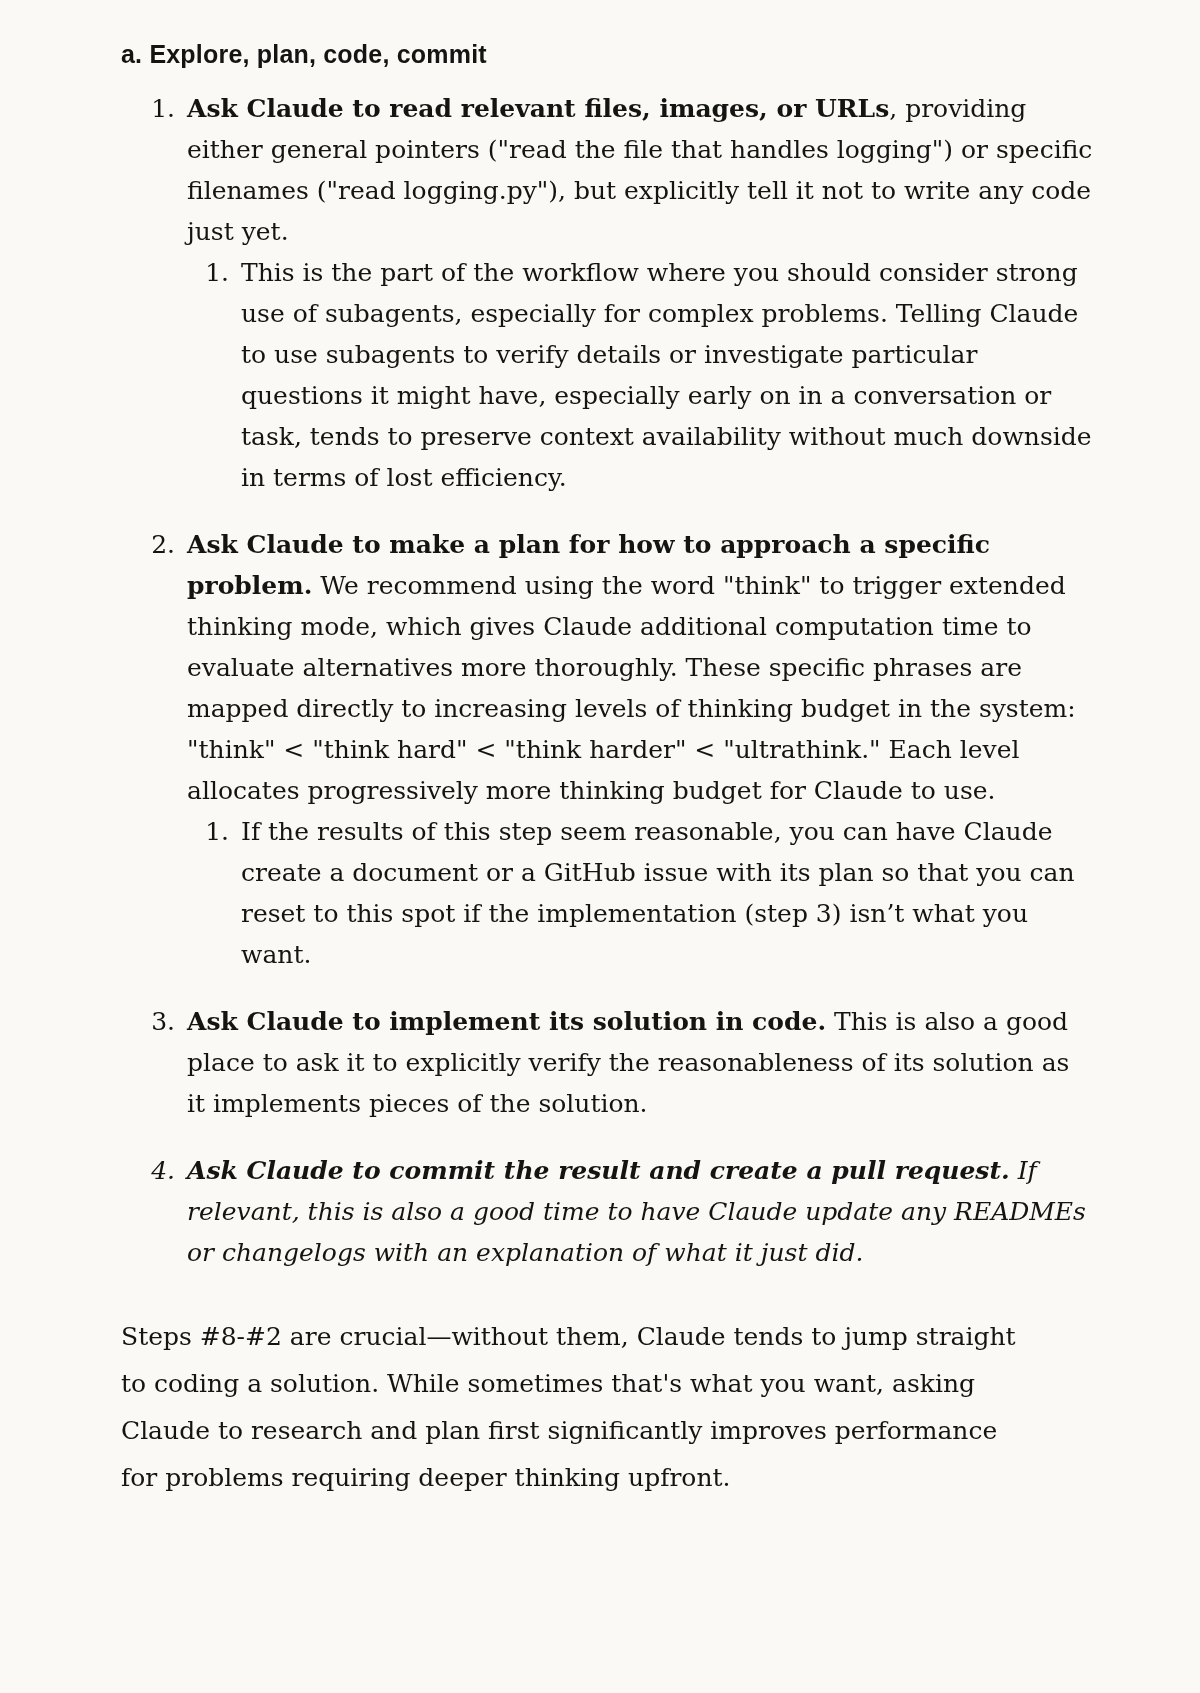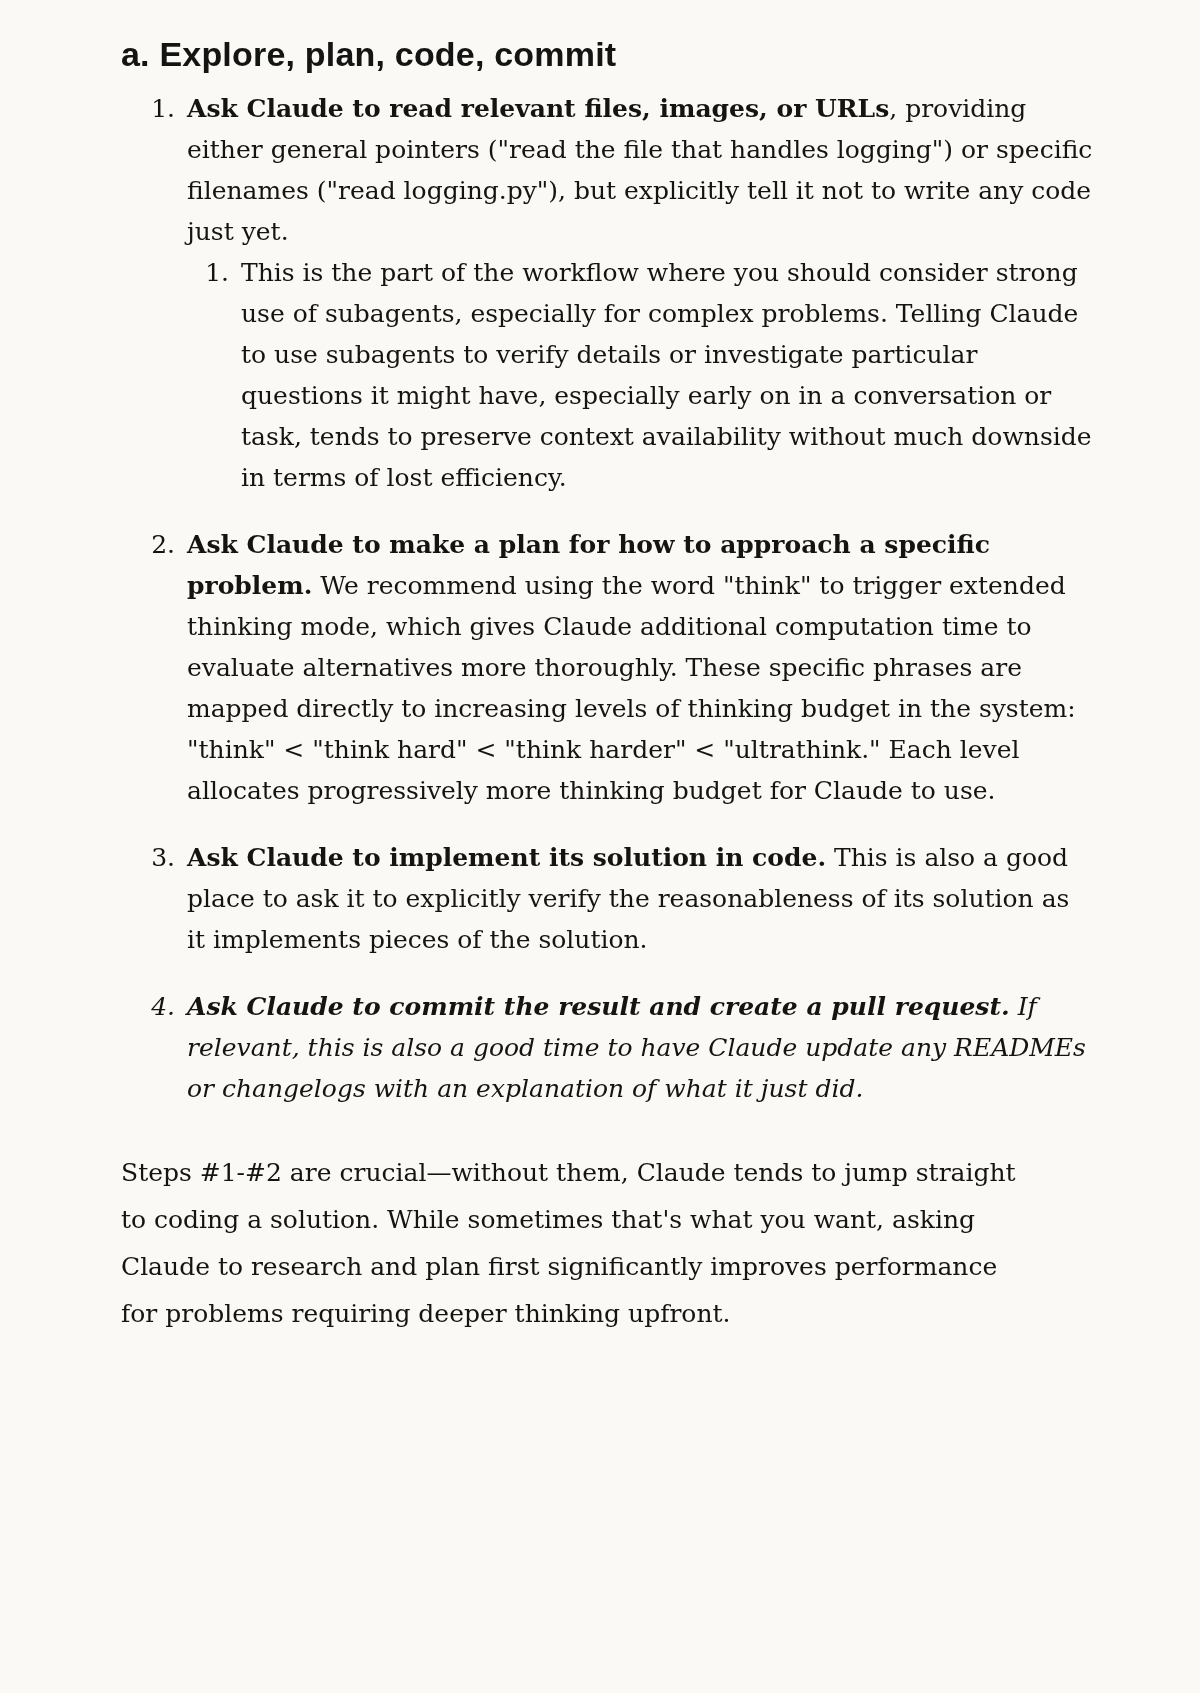--- a/index.html
+++ b/index.html
@@ -16,21 +16,21 @@
     background: #FAF9F5;
     color: #141413;
     font-family: "DejaVu Serif", "Liberation Serif", serif;
     font-size: 25px;
     line-height: 41px;
     overflow: hidden;
   }
   .heading {
     font-family: "Liberation Sans", "DejaVu Sans", sans-serif;
     font-weight: 700;
-    font-size: 34px;
+    font-size: 25px;
     line-height: 33px;
     letter-spacing: 0.2px;
     margin: 0 0 17px 0;
   }
   .intro {
     margin: 0 0 29px 0;
   }
   ol.steps {
     margin: 0;
     padding: 0 0 0 62px;
@@ -77,27 +77,32 @@
       <span class="lead">Ask Claude to read relevant files, images, or URLs</span><span class="rest">, providing either general pointers ("read the file that handles logging") or specific filenames ("read logging.py"), but explicitly tell it not to write any code just yet.</span>
       <ol class="substeps">
         <li class="substep">
           <span>This is the part of the workflow where you should consider strong use of subagents, especially for complex problems. Telling Claude to use subagents to verify details or investigate particular questions it might have, especially early on in a conversation or task, tends to preserve context availability without much downside in terms of lost efficiency.</span>
         </li>
       </ol>
     </li>
 
     <li class="step">
       <span class="lead">Ask Claude to make a plan for how to approach a specific problem.</span><span class="rest"> We recommend using the word "think" to trigger extended thinking mode, which gives Claude additional computation time to evaluate alternatives more thoroughly. These specific phrases are mapped directly to increasing levels of thinking budget in the system: "think" &lt; "think hard" &lt; "think harder" &lt; "ultrathink." Each level allocates progressively more thinking budget for Claude to use.</span>
+      <ol class="substeps">
+        <li class="substep">
+          <span>If the results of this step seem reasonable, you can have Claude create a document or a GitHub issue with its plan so that you can reset to this spot if the implementation (step 3) isn’t what you want.</span>
+        </li>
+      </ol>
     </li>
 
     <li class="step">
       <span class="lead">Ask Claude to implement its solution in code.</span><span class="rest"> This is also a good place to ask it to explicitly verify the reasonableness of its solution as it implements pieces of the solution.</span>
     </li>
 
     <li class="step">
       <span class="lead">Ask Claude to commit the result and create a pull request.</span><span class="rest"> If relevant, this is also a good time to have Claude update any READMEs or changelogs with an explanation of what it just did.</span>
     </li>
 
   </ol>
 
-  <p class="outro">Steps #1-#2 are crucial—without them, Claude tends to jump straight to coding a solution. While sometimes that's what you want, asking Claude to research and plan first significantly improves performance for problems requiring deeper thinking upfront.</p>
+  <p class="outro">Steps #8-#2 are crucial—without them, Claude tends to jump straight to coding a solution. While sometimes that's what you want, asking Claude to research and plan first significantly improves performance for problems requiring deeper thinking upfront.</p>
 
 </main>
 
 </body></html>

